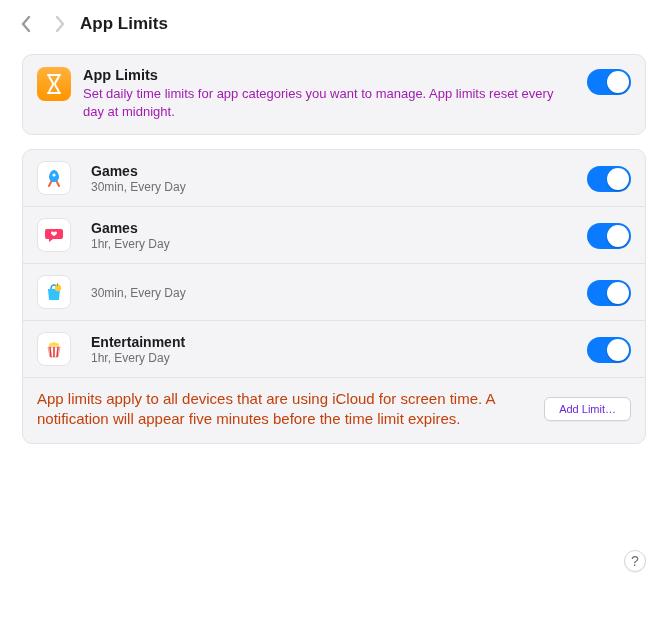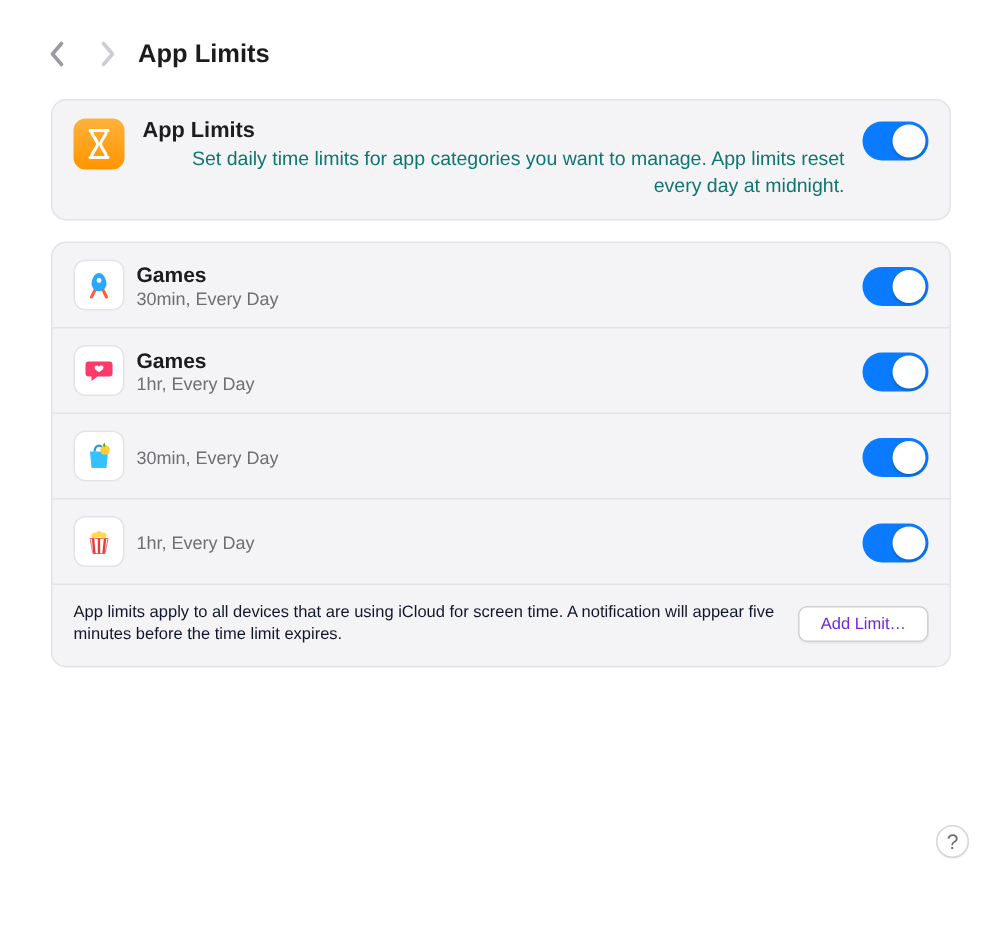--- a/index.html
+++ b/index.html
@@ -8,21 +8,21 @@
       background: #fff;
       width: 668px;
       height: 620px;
       overflow: hidden;
     }
     .window {
       width: 668px;
       height: 620px;
       background: #ffffff;
       border-radius: 10px;
-      padding: 12px;
+      padding: 0;
       position: relative;
     }
     .header {
       display: flex;
       align-items: center;
       padding: 14px 20px 10px 20px;
       gap: 14px;
     }
     .nav-arrows {
       display: flex;
@@ -54,21 +54,21 @@
     }
     .app-icon {
       width: 34px; height: 34px;
       border-radius: 8px;
       display: flex; align-items: center; justify-content: center;
       flex: 0 0 auto;
     }
     .app-icon.orange { background: linear-gradient(180deg,#ffb13d,#ff9500); }
     .hero-text { flex: 1; }
     .hero-title { font-size: 14.5px; font-weight: 700; color: #1c1c1e; margin-bottom: 2px; }
-    .hero-desc { font-size: 13px; color: #0f766e; line-height: 1.35; text-align: right; }
+    .hero-desc { font-size: 13px; color: #a21caf; line-height: 1.35; }
     .toggle {
       width: 44px; height: 26px;
       background: #0a7aff;
       border-radius: 13px;
       position: relative;
       flex: 0 0 auto;
       cursor: pointer;
       margin-top: 2px;
     }
     .toggle::after {
@@ -77,21 +77,21 @@
       width: 22px; height: 22px;
       background: #fff;
       border-radius: 50%;
       top: 2px; right: 2px;
       box-shadow: 0 1px 2px rgba(0,0,0,0.25);
     }
     .list { }
     .list-row {
       display: flex;
       align-items: center;
-      gap: 8px;
+      gap: 20px;
       padding: 11px 14px;
       border-bottom: 1px solid #e3e3e7;
     }
     .list-row .row-text { flex: 1; }
     .list-row .row-title { font-size: 14px; font-weight: 700; color: #1c1c1e; }
     .list-row .row-sub { font-size: 12px; color: #6e6e73; margin-top: 1px; }
     .row-icon {
       width: 34px; height: 34px;
       border-radius: 8px;
       background: #fff;
@@ -100,22 +100,22 @@
       flex: 0 0 auto;
     }
     .footer-row {
       display: flex;
       align-items: center;
       gap: 14px;
       padding: 11px 14px 13px 14px;
     }
     .footer-row .foot-text {
       flex: 1;
-      font-size: 11px;
-      color: #0f172a;
+      font-size: 15px;
+      color: #c2410c;
       line-height: 1.35;
     }
     .add-button {
       background: #ffffff;
       border: 1px solid #d0d0d5;
       border-radius: 6px;
       padding: 5px 14px;
       font-size: 11px;
       color: #6d28d9;
       cursor: pointer;
@@ -223,20 +223,21 @@
         <div class="row-icon">
           <svg width="22" height="22" viewBox="0 0 22 22">
               <path d="M5 9 H17 L15 19 H7 Z" fill="#fff" stroke="#e33e3e" stroke-width="0.5"></path>
               <path d="M7 9 L8 19 M11 9 L11 19 M15 9 L14 19" stroke="#e33e3e" stroke-width="1.6"></path>
               <circle cx="8" cy="7" r="2" fill="#ffd94a"></circle>
               <circle cx="11" cy="6" r="2" fill="#ffd94a"></circle>
               <circle cx="14" cy="7" r="2" fill="#ffd94a"></circle>
             </svg>
         </div>
         <div class="row-text">
+          <div class="row-title">Entertainment</div>
           <div class="row-sub">1hr, Every Day</div>
         </div>
         <div class="toggle"></div>
       </div>
 
       <div class="footer-row">
         <div class="foot-text">App limits apply to all devices that are using iCloud for screen time. A notification will appear five minutes before the time limit expires.</div>
         <button class="add-button">Add Limit…</button>
       </div>
 

